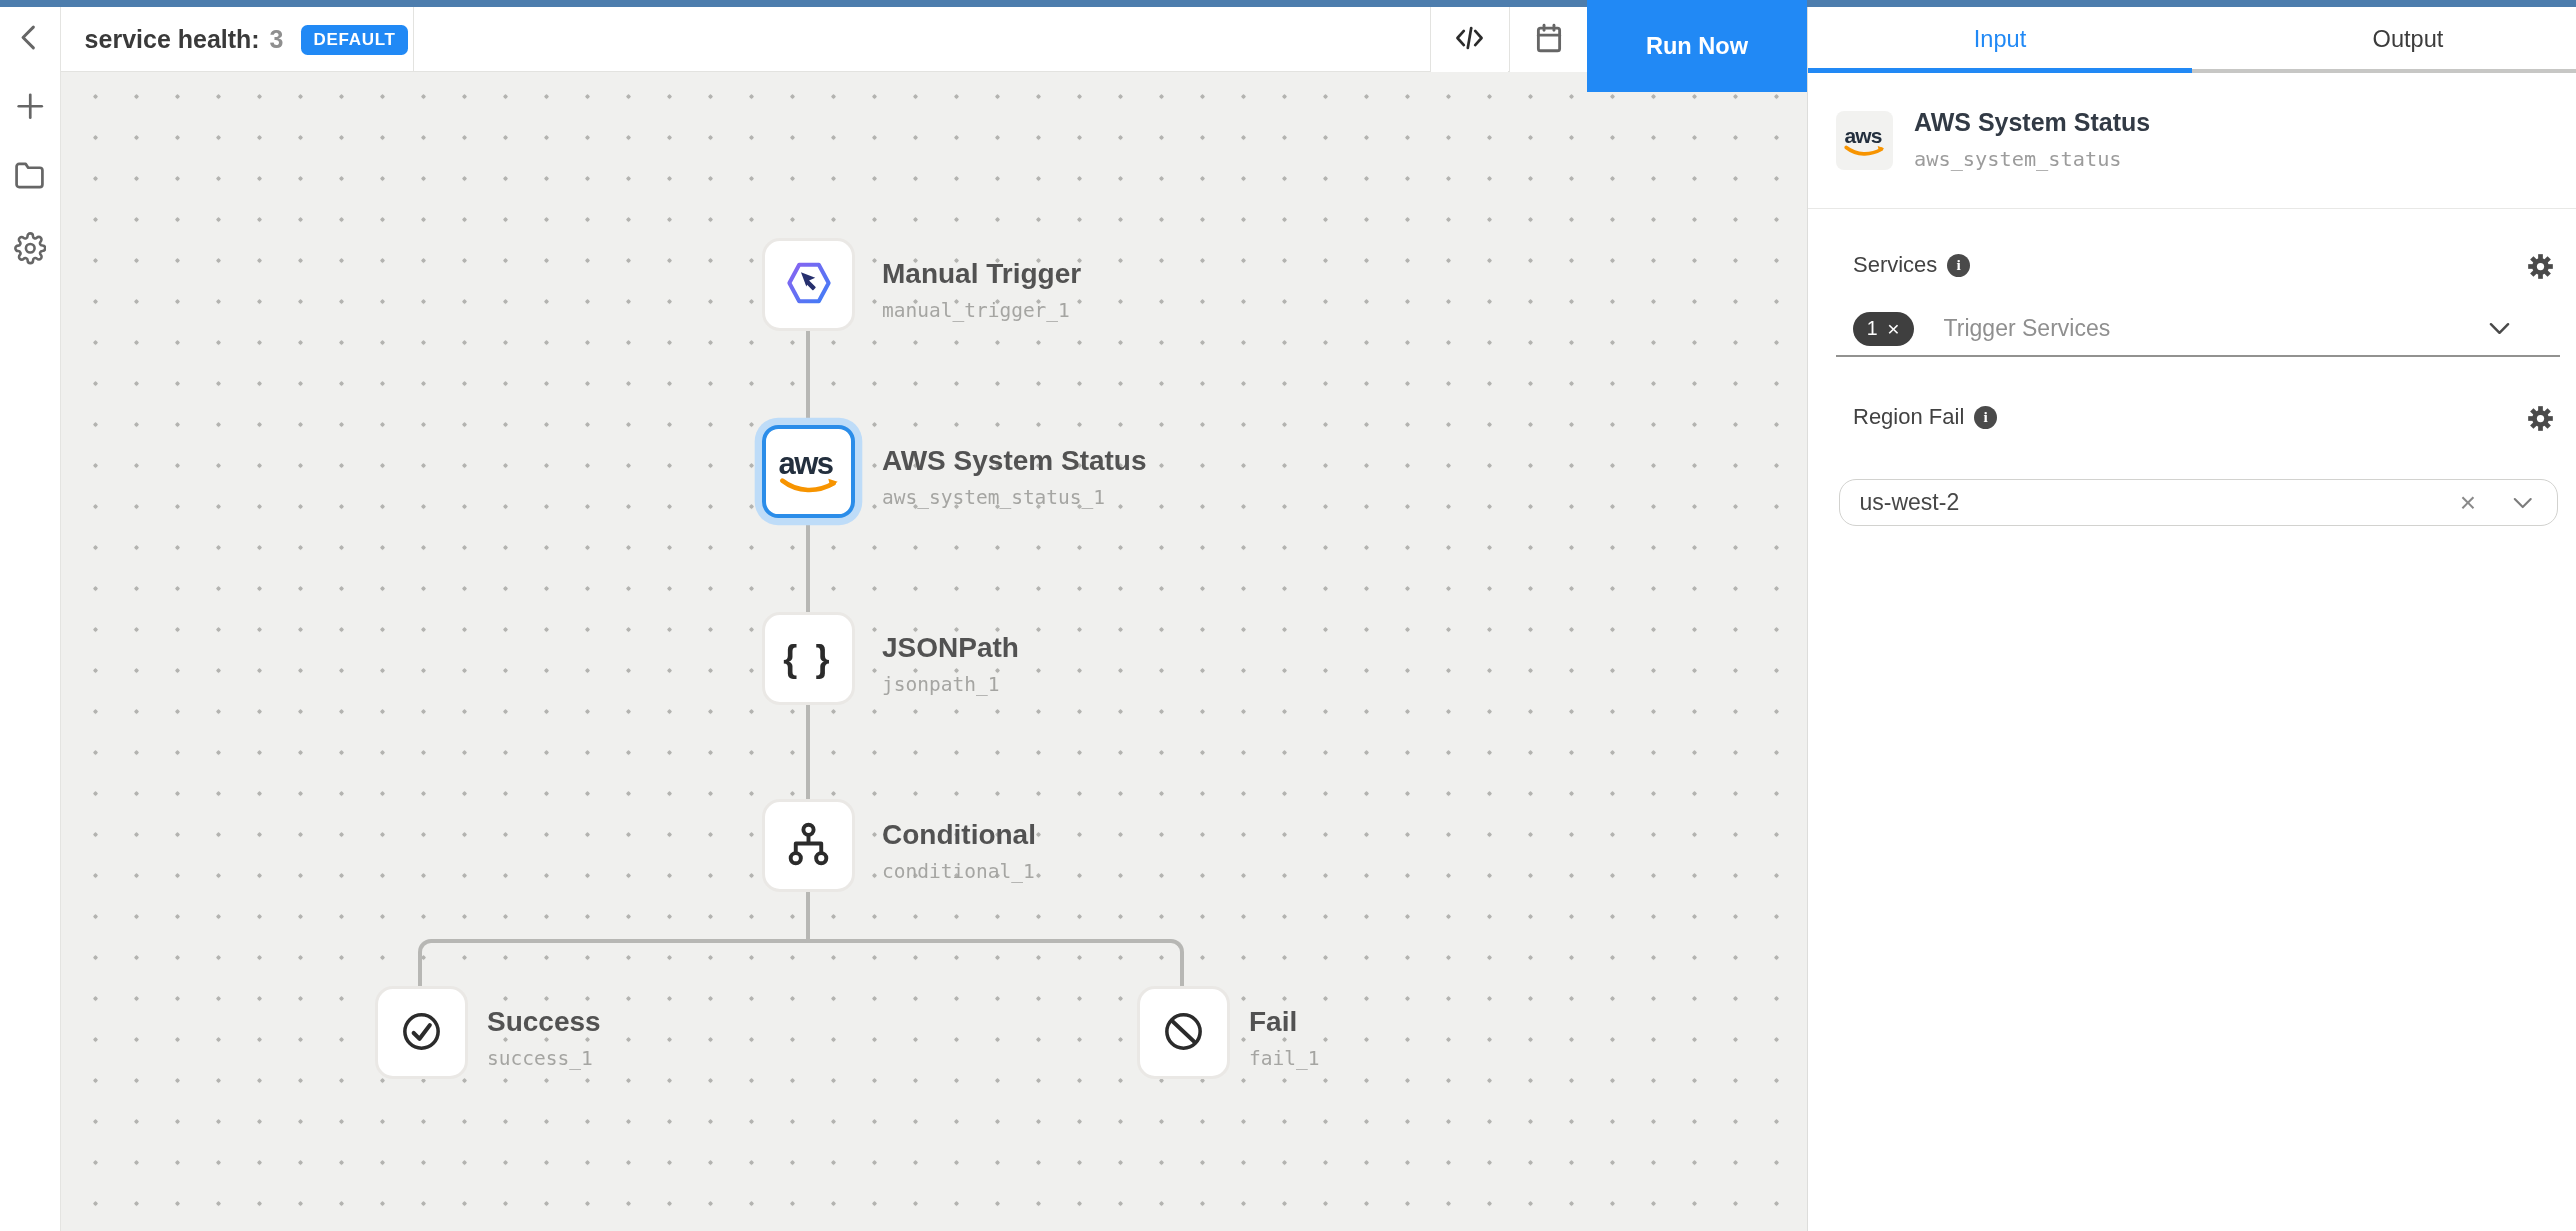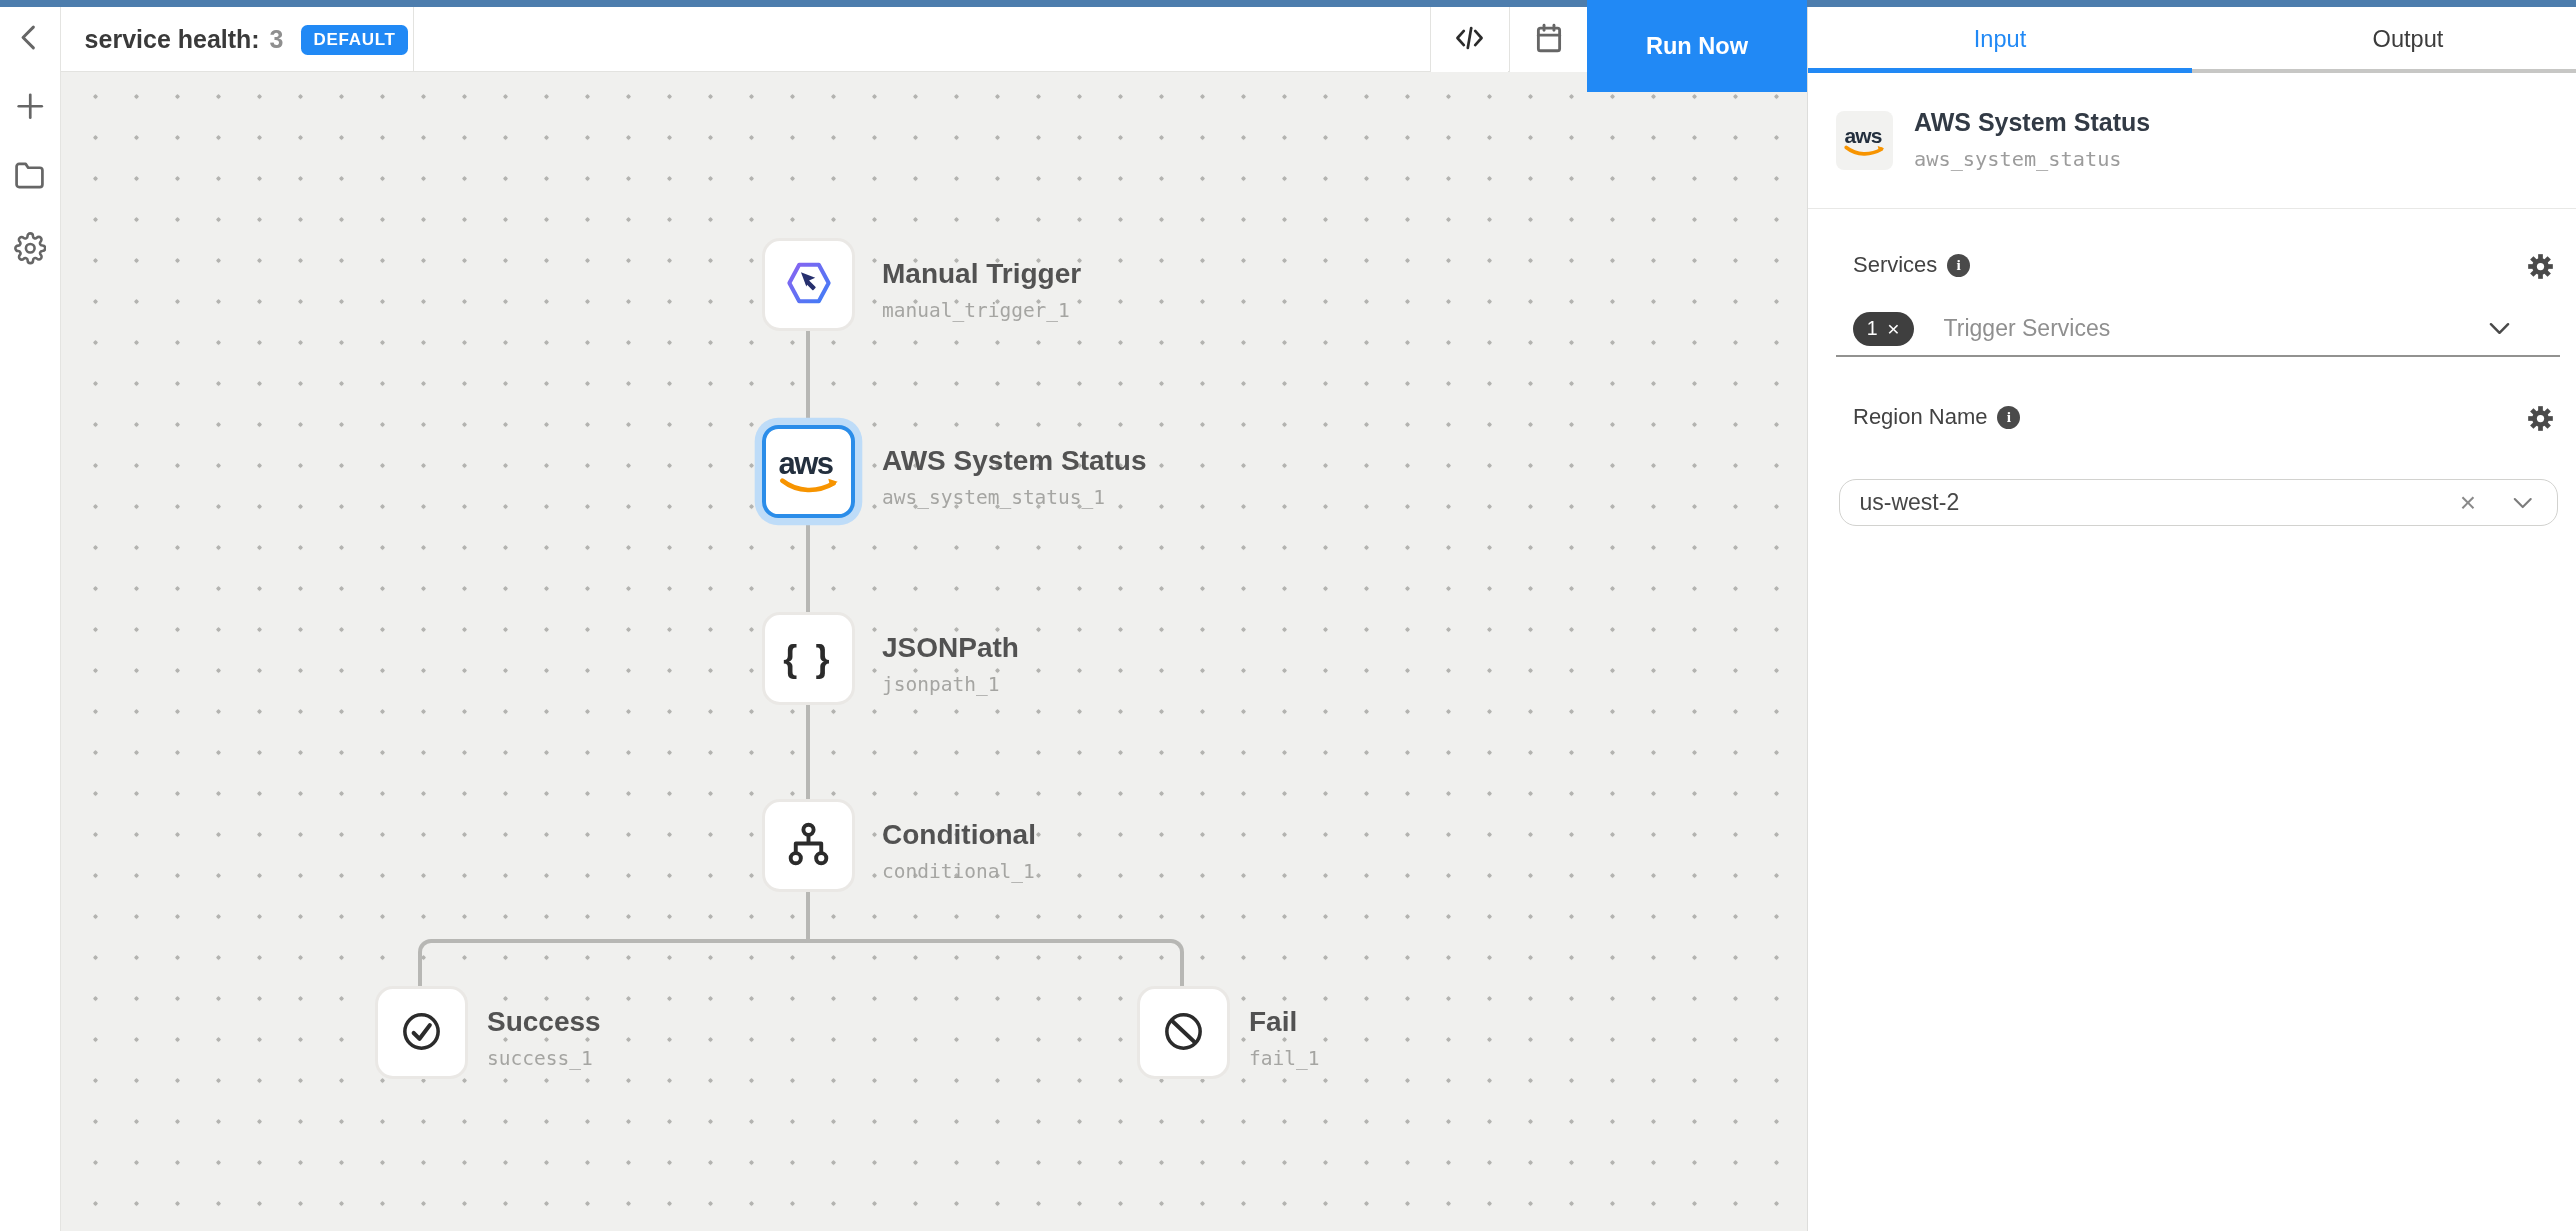--- a/index.html
+++ b/index.html
@@ -312,21 +312,21 @@
       </span>
       <span class="services-placeholder">Trigger Services</span>
       <span class="services-chevron">
         <svg width="21" height="13" viewBox="0 0 22 13" fill="none" stroke="#4a4a4a" stroke-width="2.6" stroke-linecap="round" stroke-linejoin="round">
             <polyline points="2 2 11 11 20 2"></polyline>
           </svg>
       </span>
     </div>
 
     <div class="field-label-row" style="top:397px;">
-      <span class="field-label">Region Name</span>
+      <span class="field-label">Region Fail</span>
       <span class="info-icon">i</span>
     </div>
     <div class="gear-btn" style="top:396px;">
       <span>
         <svg width="29" height="29" viewBox="0 0 40 40">
           <g stroke="#4a4a4a" stroke-width="6.5">
             <line x1="30" y1="20" x2="37" y2="20"></line>
               <line x1="27.1" y1="27.1" x2="32" y2="32"></line>
             <line x1="20" y1="30" x2="20" y2="37"></line>
               <line x1="12.9" y1="27.1" x2="8" y2="32"></line>

